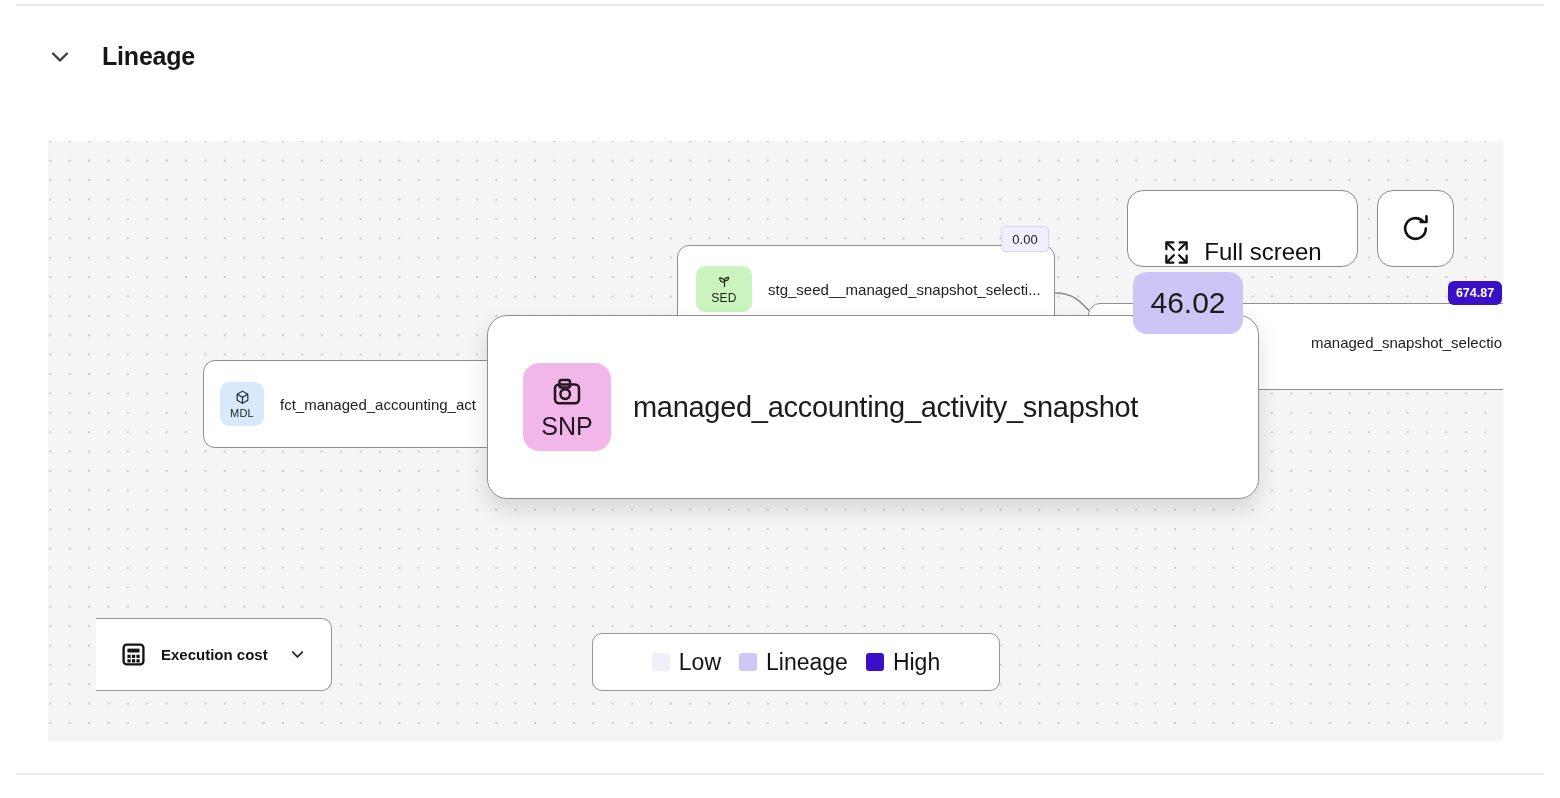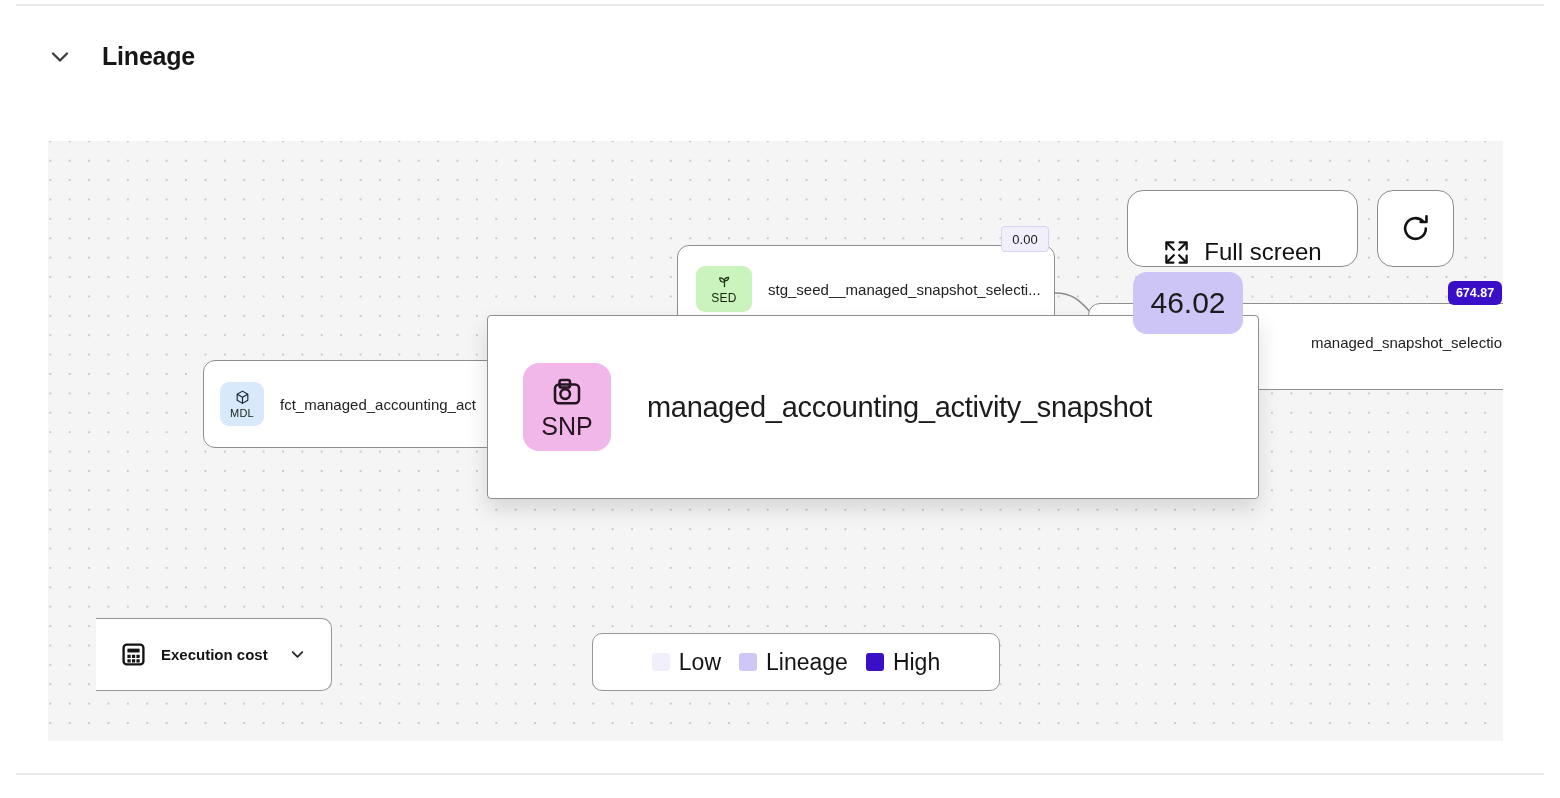--- a/index.html
+++ b/index.html
@@ -31,23 +31,23 @@
   .type-badge .tb-text { font-size:12px; font-weight:500; color:#17220f; letter-spacing:0.2px; }
   .tb-sed { background:#cbf3bd; }
   .tb-mdl { background:#d9e9fc; }
 
   .cost-badge { position:absolute; display:flex; align-items:center; justify-content:center;
     border-radius:4px; z-index:3; }
   .cost-low { background:#f2effc; border:1px solid #d9d2f3; font-size:13px; color:#1a1a1a; }
   .cost-high { background:#3a0fc8; color:#ffffff; font-size:12.5px; font-weight:700; border-radius:6px; }
 
   .hover-card { position:absolute; left:439px; top:174px; width:772px; height:184px;
-    background:#ffffff; border:1.5px solid #8f8f8f; border-radius:4px; z-index:5;
+    background:#ffffff; border:1.5px solid #8f8f8f; border-radius:20px; z-index:5;
     box-shadow:0 10px 22px rgba(0,0,0,0.13); display:flex; align-items:center;
-    padding-left:35px; gap:36px; cursor:pointer; }
+    padding-left:35px; gap:22px; cursor:pointer; }
   .hover-badge { width:88px; height:88px; background:#f2b7e9; border-radius:16px;
     display:flex; flex-direction:column; align-items:center; justify-content:center; gap:2px; flex:none; }
   .hover-badge .tb-text { font-size:25px; font-weight:500; color:#241520; }
   .hover-title { font-size:29px; color:#1c1c1c; letter-spacing:-0.3px; white-space:nowrap; }
 
   .cost-hover { position:absolute; left:1085px; top:131px; width:110px; height:62px;
     background:#cdc5f6; border-radius:14px; display:flex; align-items:center; justify-content:center;
     font-size:30px; color:#1b1b1b; z-index:6; }
 
   .tool-btn { position:absolute; top:49px; height:77px; background:#ffffff;

